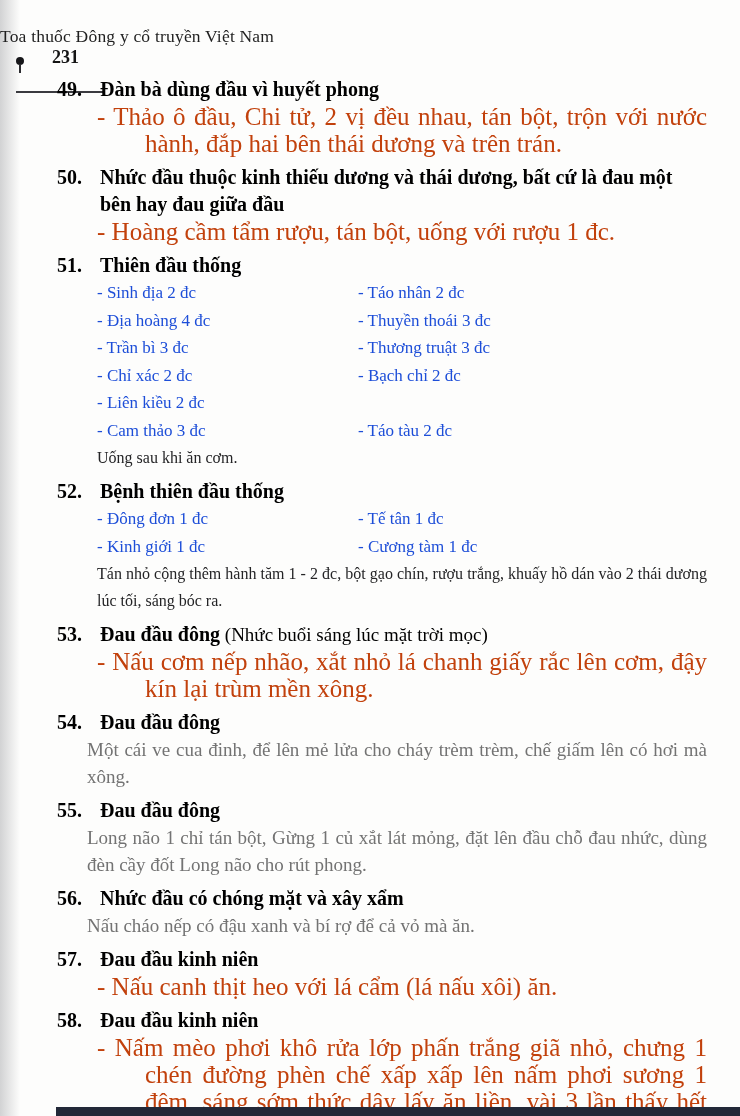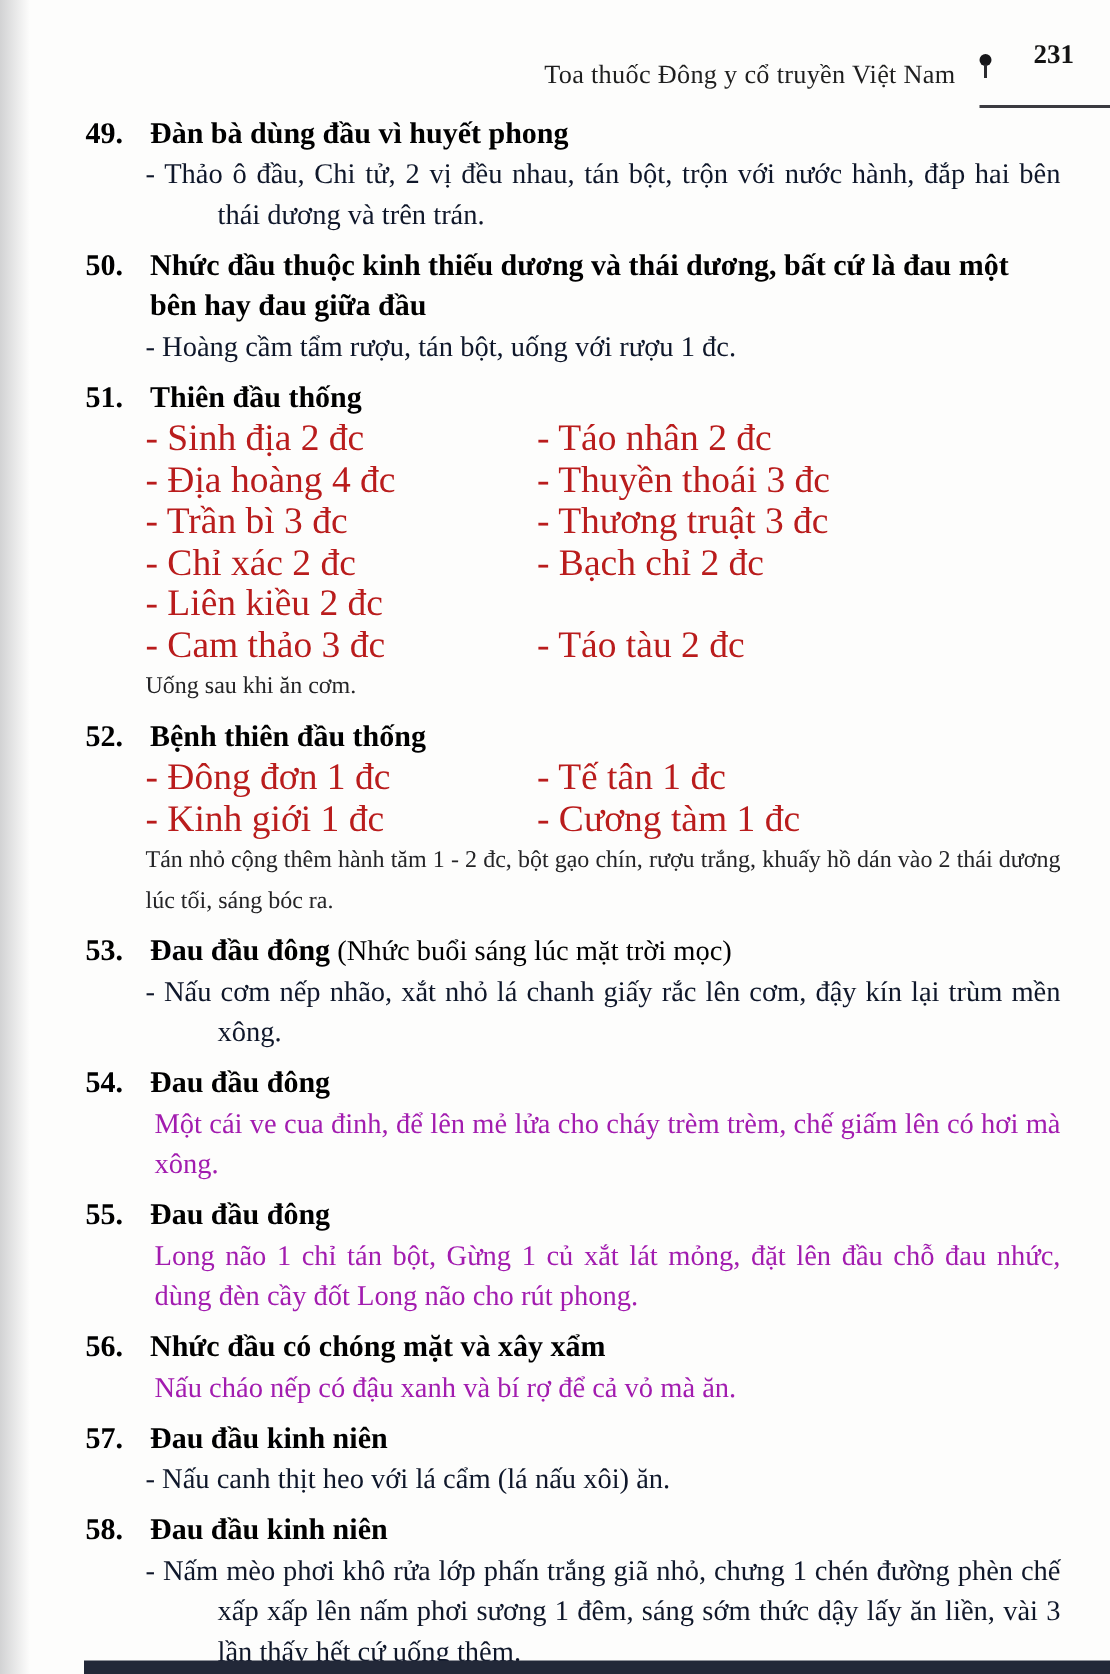--- a/index.html
+++ b/index.html
@@ -16,21 +16,21 @@
     background:linear-gradient(to right, rgba(110,112,118,0.30), rgba(255,255,255,0));
     pointer-events:none;
   }
   .scan-edge-bottom{
     position:absolute;left:56px;right:0;bottom:0;height:9px;
     background:#222838;
   }
   
   .header{
     position:absolute;top:26px;left:0;right:0;
-    display:flex;justify-content:flex-end;align-items:center;
+    display:flex;justify-content:flex-end;align-items:flex-start;flex-direction:column;
   }
   .header-title{
     font-size:17.5px;color:#1f1f1f;letter-spacing:0.2px;
   }
   .pagenum-wrap{
     position:relative;display:inline-flex;align-items:baseline;
     margin-left:16px;padding:0 24px 23px 0;
     border-bottom:2.5px solid #3b3b40;
   }
   .header-bullet{
@@ -47,33 +47,33 @@
   }
   .section{margin-top:7px;}
   .section:first-child{margin-top:0;}
   .sec-head{
     display:flex;font-weight:bold;font-size:20px;line-height:27px;color:#000000;
   }
   .sec-num{flex:0 0 43px;}
   .sec-title{flex:1;}
   .sec-suffix{font-weight:normal;font-size:19px;}
   .item-dash{
-    font-size:19px;line-height:27px;text-align:justify;
-    padding-left:88px;text-indent:-48px;color:#0f172a;
+    font-size:25px;line-height:27px;text-align:justify;
+    padding-left:88px;text-indent:-48px;color:#c2410c;
   }
   .para{
     font-size:19px;line-height:27px;text-align:justify;
-    margin-left:46px;color:#a21caf;
+    margin-left:30px;color:#737373;
   }
   .note{
     font-size:16px;line-height:27px;text-align:justify;
     margin-left:40px;color:#242426;
   }
   .col-row{display:flex;margin-left:40px;}
-  .col-cell{font-size:25px;line-height:27.5px;color:#b91c1c;}
+  .col-cell{font-size:17px;line-height:27.5px;color:#1d4ed8;}
   .col-cell.left{width:261px;flex:0 0 261px;}
   .col-cell.right{flex:1;}
 </style>
 </head>
 <body>
 
 <div class="page">
   <div class="scan-edge-left"></div>
 
   <div class="header">

